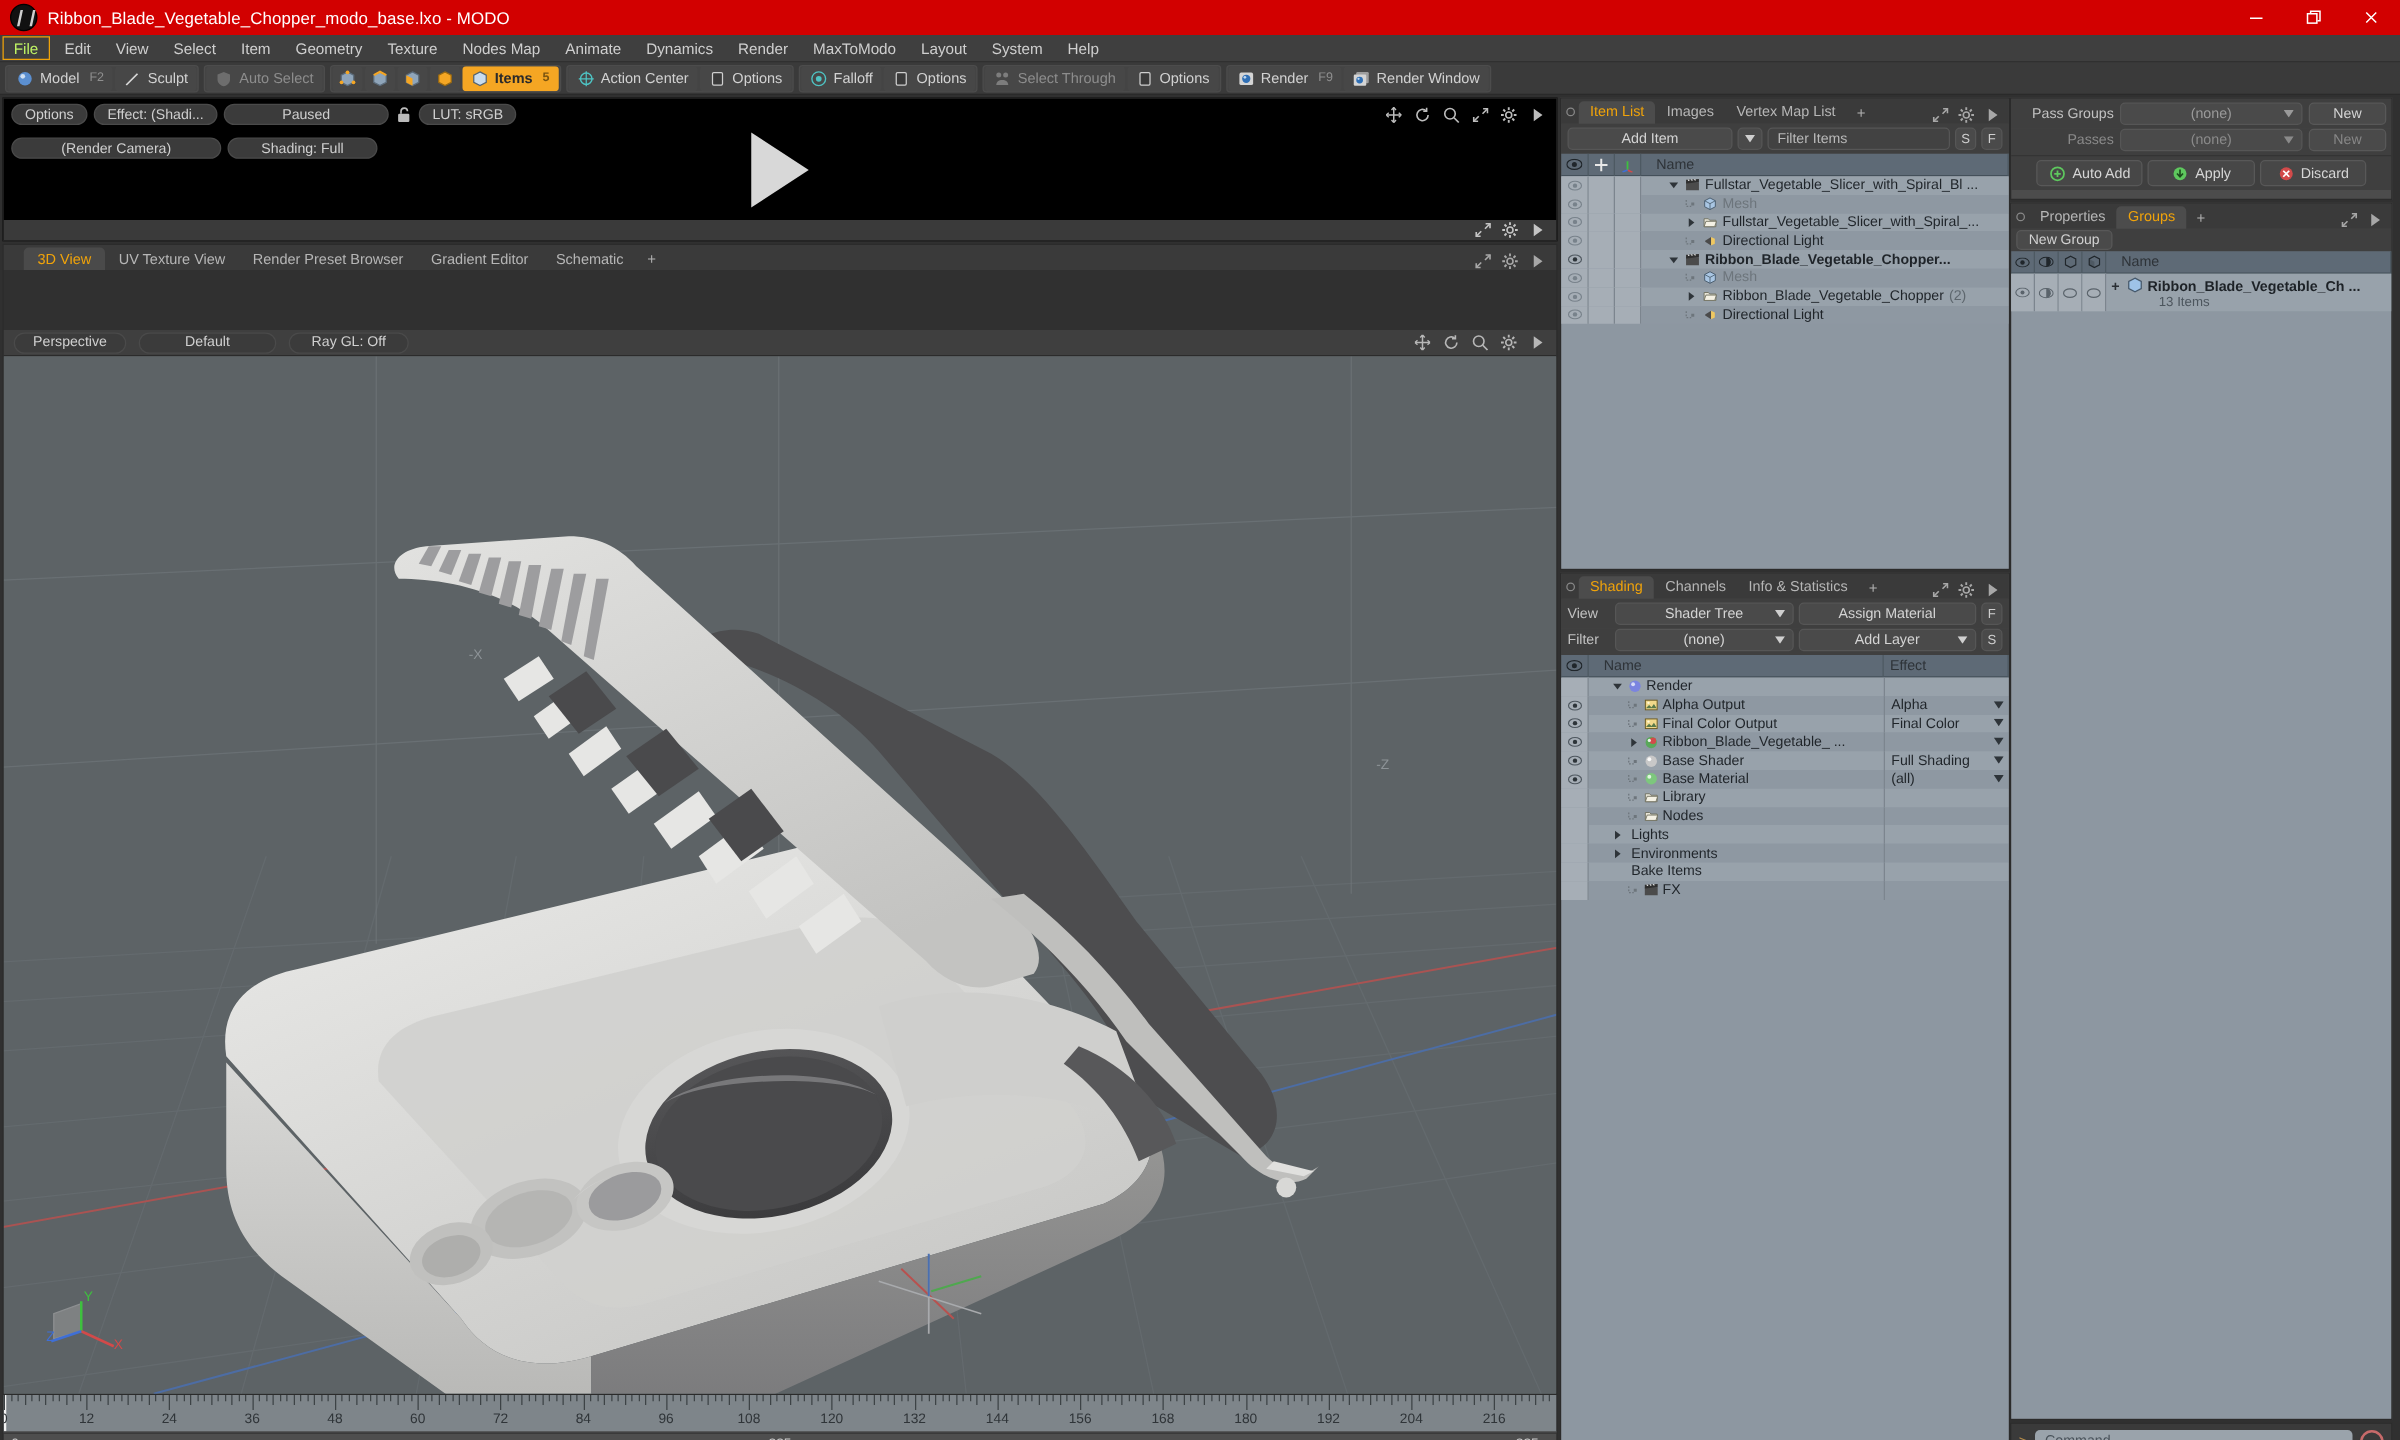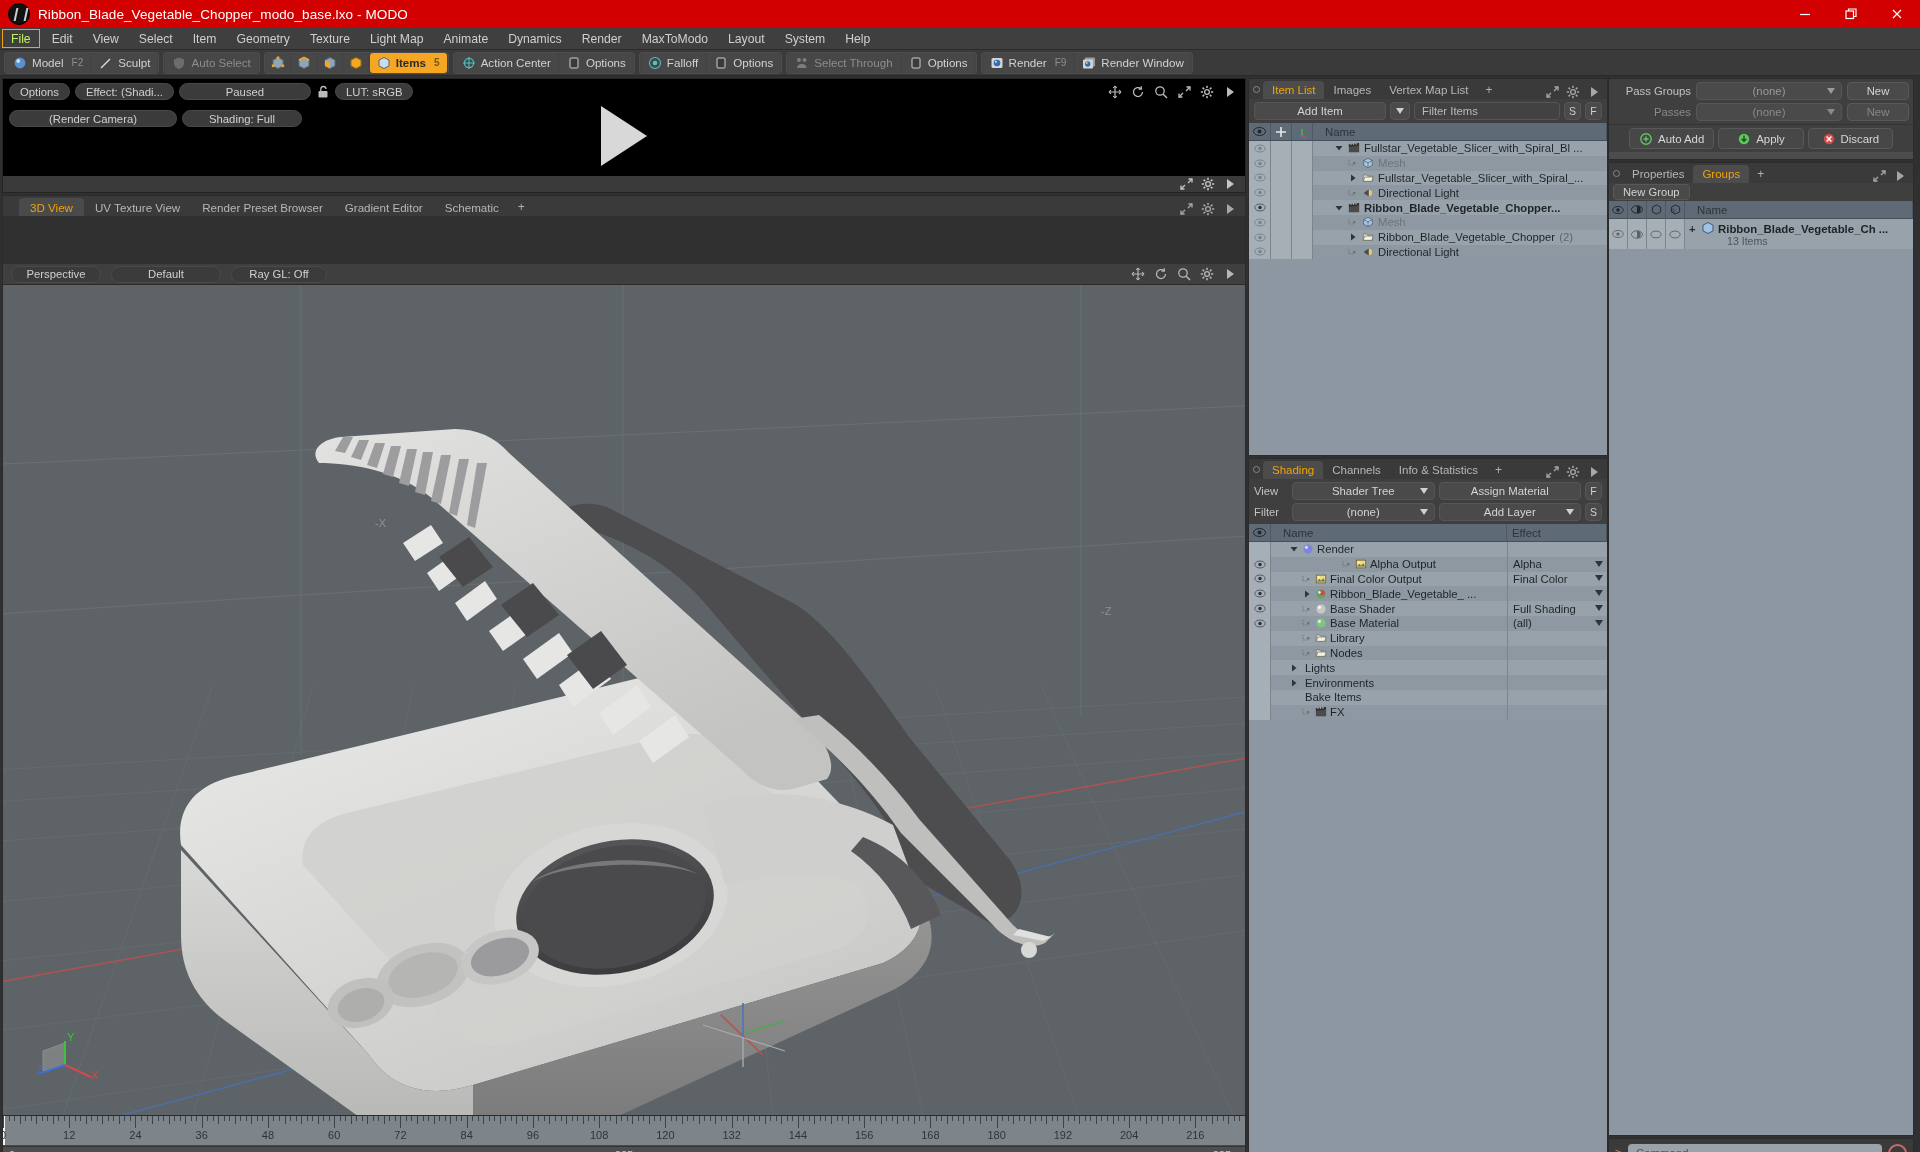--- a/index.html
+++ b/index.html
@@ -193,21 +193,21 @@
 </div>
 
 <div class="menubar">
   <div class="menu-item active">File</div>
   <div class="menu-item">Edit</div>
   <div class="menu-item">View</div>
   <div class="menu-item">Select</div>
   <div class="menu-item">Item</div>
   <div class="menu-item">Geometry</div>
   <div class="menu-item">Texture</div>
-  <div class="menu-item">Light Map</div>
+  <div class="menu-item">Nodes Map</div>
   <div class="menu-item">Animate</div>
   <div class="menu-item">Dynamics</div>
   <div class="menu-item">Render</div>
   <div class="menu-item">MaxToModo</div>
   <div class="menu-item">Layout</div>
   <div class="menu-item">System</div>
   <div class="menu-item">Help</div>
 </div>
 
 <div class="maintoolbar">
@@ -1311,21 +1311,21 @@
               <span></span>
             </div>
           </div>
           <div class="shrow">
             <div class="sh-eye">
               <svg width="12" height="9" viewBox="0 0 13 9">
                 <ellipse cx="6.5" cy="4.5" rx="5.6" ry="3.8" fill="none" stroke="#4e575f" stroke-width="1"></ellipse>
                 <circle cx="6.5" cy="4.5" r="1.9" fill="#2d3439"></circle>
               </svg>
             </div>
-            <div class="sh-name" style="padding-left:30px;margin-left:40px;">
+            <div class="sh-name" style="padding-left:30px;">
               <span style="width:11px;display:inline-flex;justify-content:center;">
                 <svg width="10" height="8" viewBox="0 0 10 8">
                   <path d="M1 1v5h4" fill="none" stroke="#6d757c" stroke-width="1" stroke-dasharray="1.4 1.2"></path>
                   <rect x="5" y="3" width="2.4" height="2.4" fill="#6d757c"></rect>
                 </svg>
               </span>
               <span style="display:inline-flex;">
                 <svg viewBox="0 0 14 14" width="12" height="12">
                   <rect x="1.5" y="2.5" width="11" height="9" fill="#f0d88a" stroke="#6b5a22" stroke-width=".9"></rect>
                   <path d="M2 10l3-3 2.2 2 2.3-3 2.5 4z" fill="#5a7a4a"></path>

